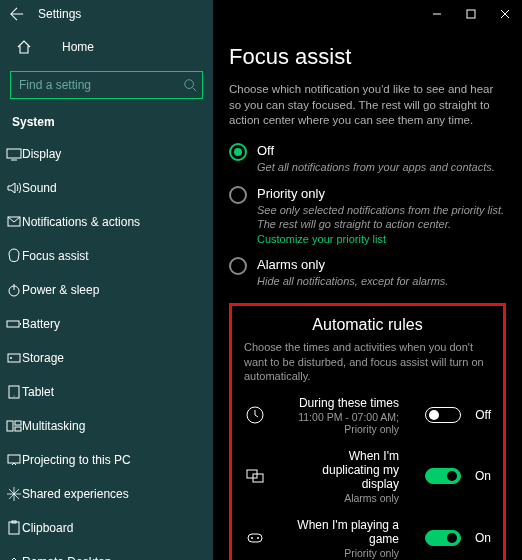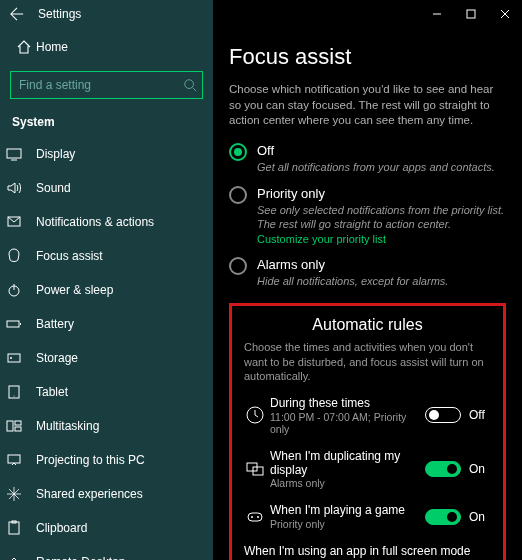--- a/index.html
+++ b/index.html
@@ -2,49 +2,49 @@
 <html><head>
 <meta charset="utf-8">
 <style>
 * { margin: 0; padding: 0; box-sizing: border-box; }
 body { font-family: "Segoe UI", Arial, sans-serif; background: #000; color: #fff; width: 522px; height: 560px; overflow: hidden; display: flex; font-size: 12px; }
 .sidebar { width: 213px; background: #1a3d40; display: flex; flex-direction: column; flex-shrink: 0; }
 .titlebar { height: 30px; display: flex; align-items: center; padding: 0 10px; gap: 12px; }
 .back-arrow { width: 16px; height: 16px; cursor: pointer; display: flex; align-items: center; }
 .app-title { font-size: 12px; }
 .sidebar-inner { padding: 0 10px; }
-.home-row { display: flex; align-items: center; gap: 4px; padding: 10px 6px; cursor: pointer; }
+.home-row { display: flex; align-items: center; gap: 30px; padding: 10px 6px; cursor: pointer; }
 .icon { width: 16px; height: 16px; display: inline-flex; align-items: center; justify-content: center; flex-shrink: 0; }
 .search-wrap { margin: 6px 0 10px 0; }
 .search-input { width: 100%; height: 28px; background: transparent; border: 1px solid #00cc6a; color: #fff; padding: 0 8px; font-size: 12px; outline: none; }
 .search-input::placeholder { color: #6aa7a0; }
 .search-container { position: relative; border-radius: 7px; }
 .search-mag { position: absolute; right: 6px; top: 50%; transform: translateY(-50%); opacity: 0.6; }
 .section-label { font-weight: 600; font-size: 12px; padding: 6px 2px 8px; }
 .nav-list { display: flex; flex-direction: column; overflow-y: auto; }
-.nav-item { display: flex; align-items: center; gap: 14px; padding: 9px 6px; cursor: pointer; position: relative; }
+.nav-item { display: flex; align-items: center; padding: 9px 6px; cursor: pointer; position: relative; }
 .nav-item.active::before { content: ""; position: absolute; left: -10px; top: 6px; bottom: 6px; width: 3px; background: #00cc6a; }
 .main { flex: 1; background: #000; padding: 0 16px 10px 16px; overflow-y: auto; position: relative; }
 .winctrl { position: absolute; top: 0; right: 0; display: flex; height: 28px; }
 .winbtn { width: 34px; display: flex; align-items: center; justify-content: center; cursor: pointer; }
 .page-title { font-size: 22px; font-weight: 400; margin-top: 44px; margin-bottom: 12px; }
 .page-desc { color: #b0b0b0; font-size: 11.5px; line-height: 1.35; margin-bottom: 14px; }
 .radio-group { display: flex; flex-direction: column; gap: 12px; }
 .radio-row { display: flex; gap: 10px; }
 .radio-outer { width: 18px; height: 18px; border: 2px solid #888; border-radius: 50%; flex-shrink: 0; display: flex; align-items: center; justify-content: center; }
 .radio-outer.sel { border-color: #00cc6a; }
 .radio-inner { width: 8px; height: 8px; background: #00cc6a; border-radius: 50%; }
 .radio-text { display: flex; flex-direction: column; gap: 2px; }
 .radio-label { font-size: 13px; }
 .radio-sub { color: #9a9a9a; font-size: 11px; line-height: 1.3; font-style: italic; }
 .link-accent { color: #00cc6a; font-size: 11px; cursor: pointer; }
 .rules-box { border: 3px solid #d21818; margin-top: 14px; padding: 10px 12px; }
 .rules-title { font-size: 16px; margin-bottom: 6px; text-align: center; }
 .rules-desc { color: #9a9a9a; font-size: 11px; line-height: 1.35; margin-bottom: 12px; }
-.rule-row { display: flex; align-items: center; gap: 4px; margin-bottom: 14px; }
+.rule-row { display: flex; align-items: center; gap: 26px; margin-bottom: 14px; text-align: right; }
 .rule-icon { width: 22px; display: flex; justify-content: center; flex-shrink: 0; }
 .rule-text { flex: 1; }
 .rule-title { font-size: 12px; line-height: 1.2; }
 .rule-sub { color: #9a9a9a; font-size: 10.5px; }
 .toggle-wrap { display: flex; align-items: center; gap: 8px; }
 .toggle { width: 36px; height: 16px; border-radius: 10px; border: 1px solid #fff; position: relative; cursor: pointer; }
 .toggle.on { background: #00cc6a; border-color: #00cc6a; }
 .knob { width: 10px; height: 10px; background: #fff; border-radius: 50%; position: absolute; top: 50%; transform: translateY(-50%); }
 .toggle.off .knob { left: 3px; background: #fff; }
 .toggle.on .knob { right: 3px; background: #000; }

